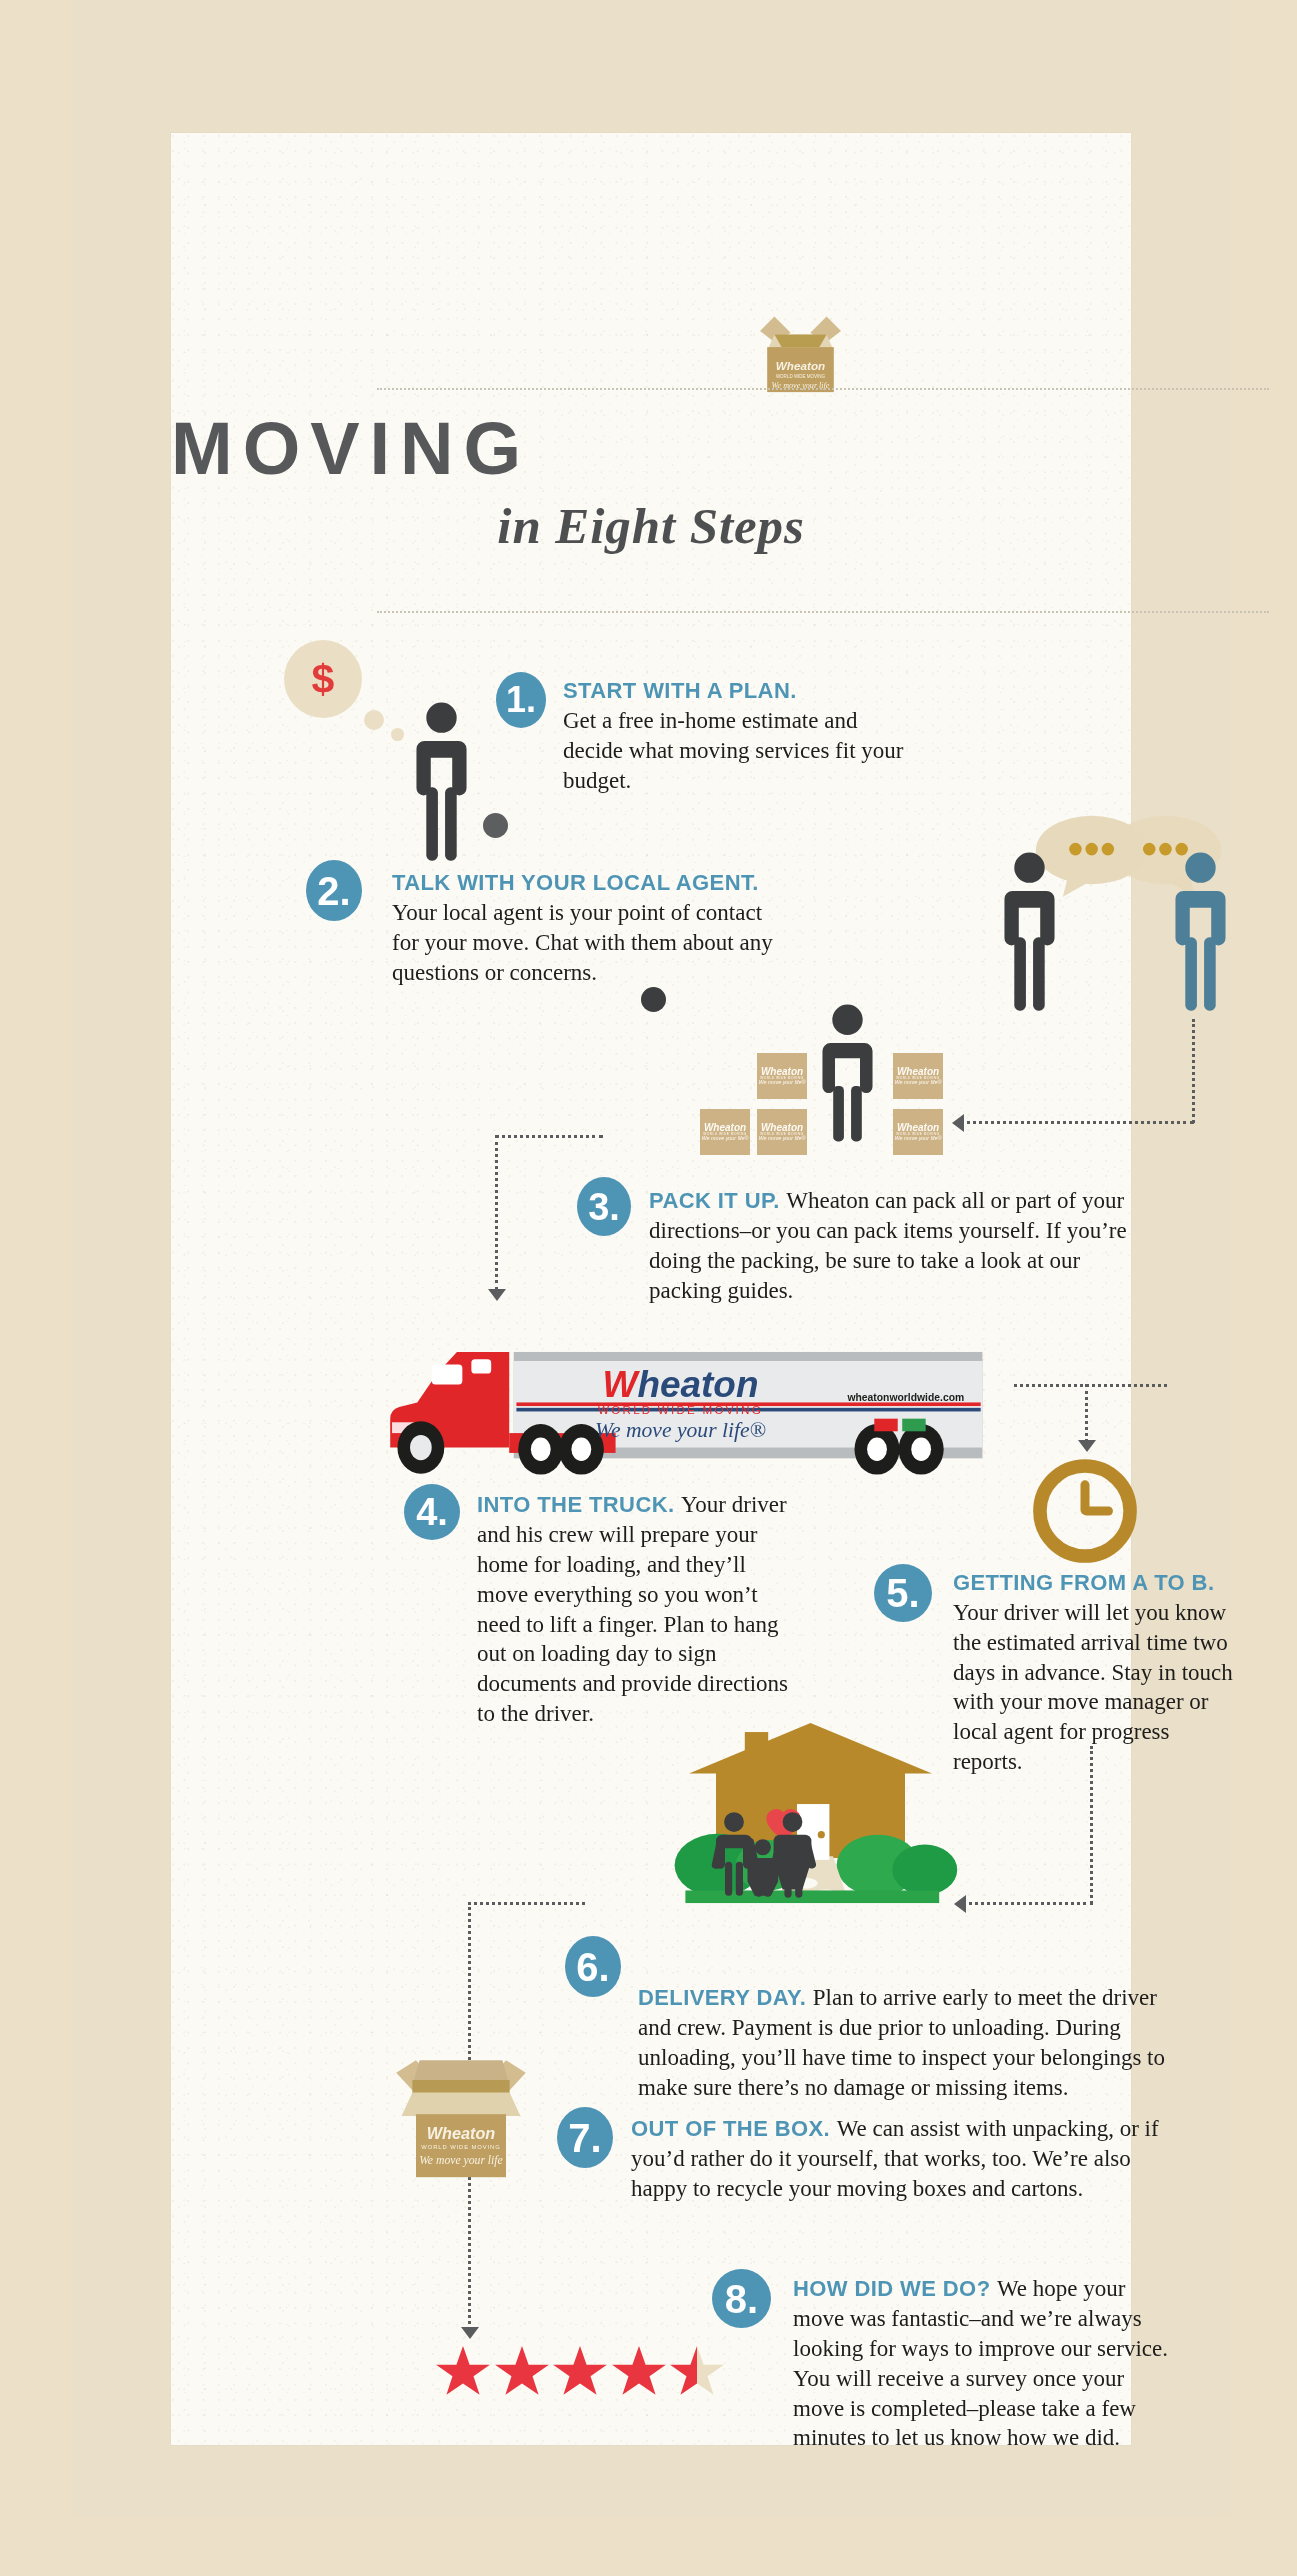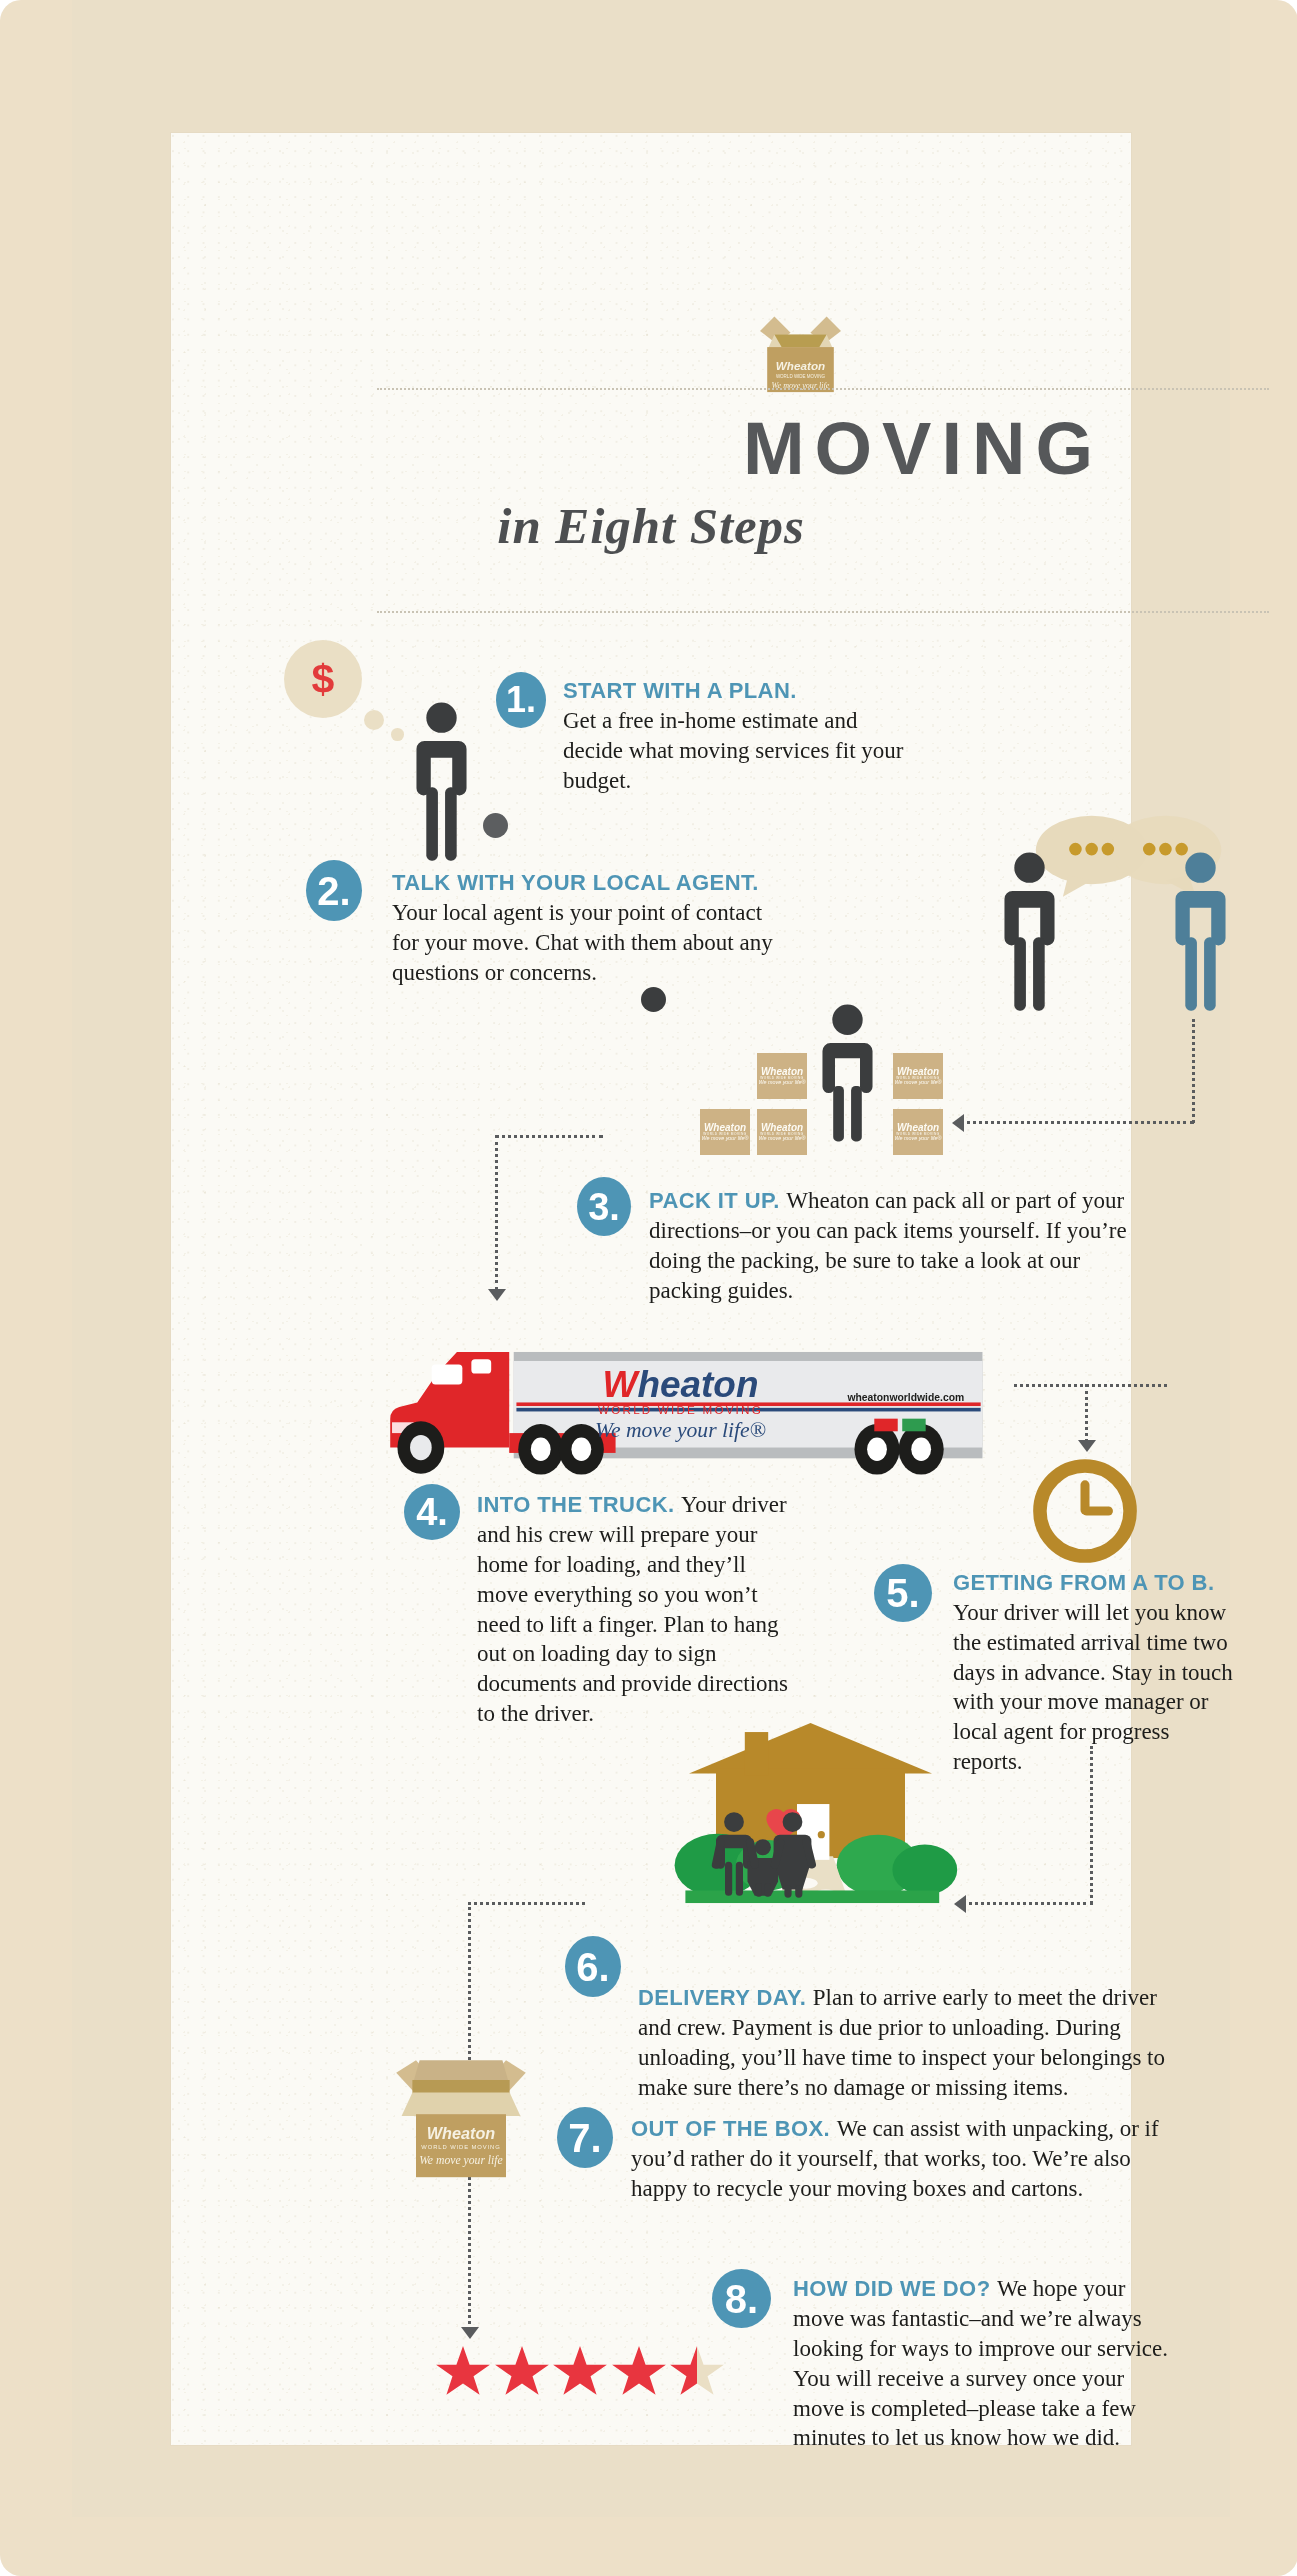--- a/index.html
+++ b/index.html
@@ -6,21 +6,20 @@
   html, body {
     width: 1298px; height: 2576px;
     background: #ffffff;
     font-family: "Liberation Serif", serif;
   }
   #page {
     position: relative;
     width: 1298px; height: 2576px;
     background: #ede0c8;
     overflow: hidden;
-    border-radius: 21px;
   }
   
   #frame {
     position: absolute;
     left: 72px; top: 0px;
     width: 1158px; height: 2517px;
     background: #eadfc8;
   }
   #card {
     position: absolute;
@@ -45,21 +44,21 @@
   .abs { position: absolute; }
 
   
   #hdr-box { left: 580px; top: 178px; width: 99px; height: 83px; }
   #hdr-rule {
     left: 206px; top: 255px; width: 892px; height: 1.8px;
     border-top: 2.7px dotted #c9c3b4;
   }
   #title {
     left: 0; top: 279px; width: 932px;
-    text-align: right;
+    text-align: left;
     font-family: "Liberation Sans", sans-serif;
     font-weight: bold;
     font-size: 74px;
     letter-spacing: 10px;
     color: #56585a;
     line-height: 1;
   }
   #subtitle {
     left: 0; top: 364px; width: 960px;
     text-align: center;

